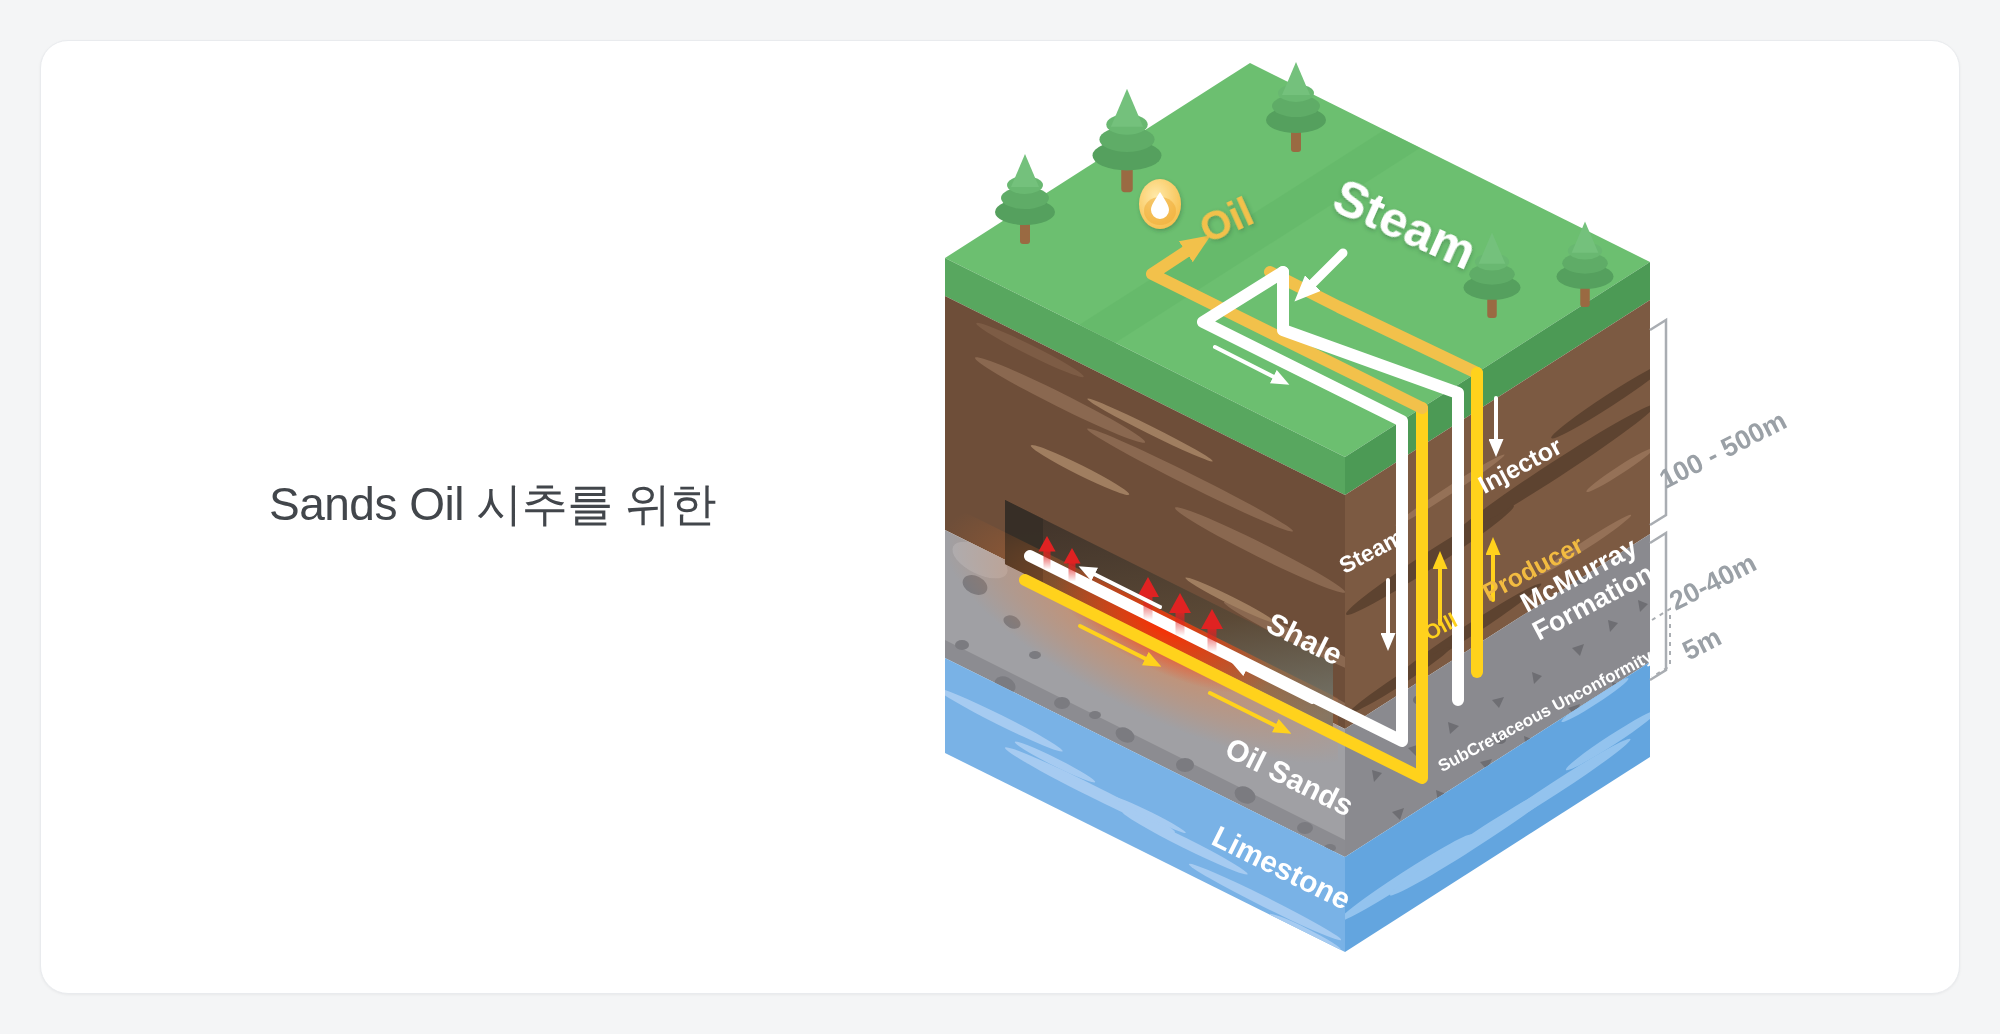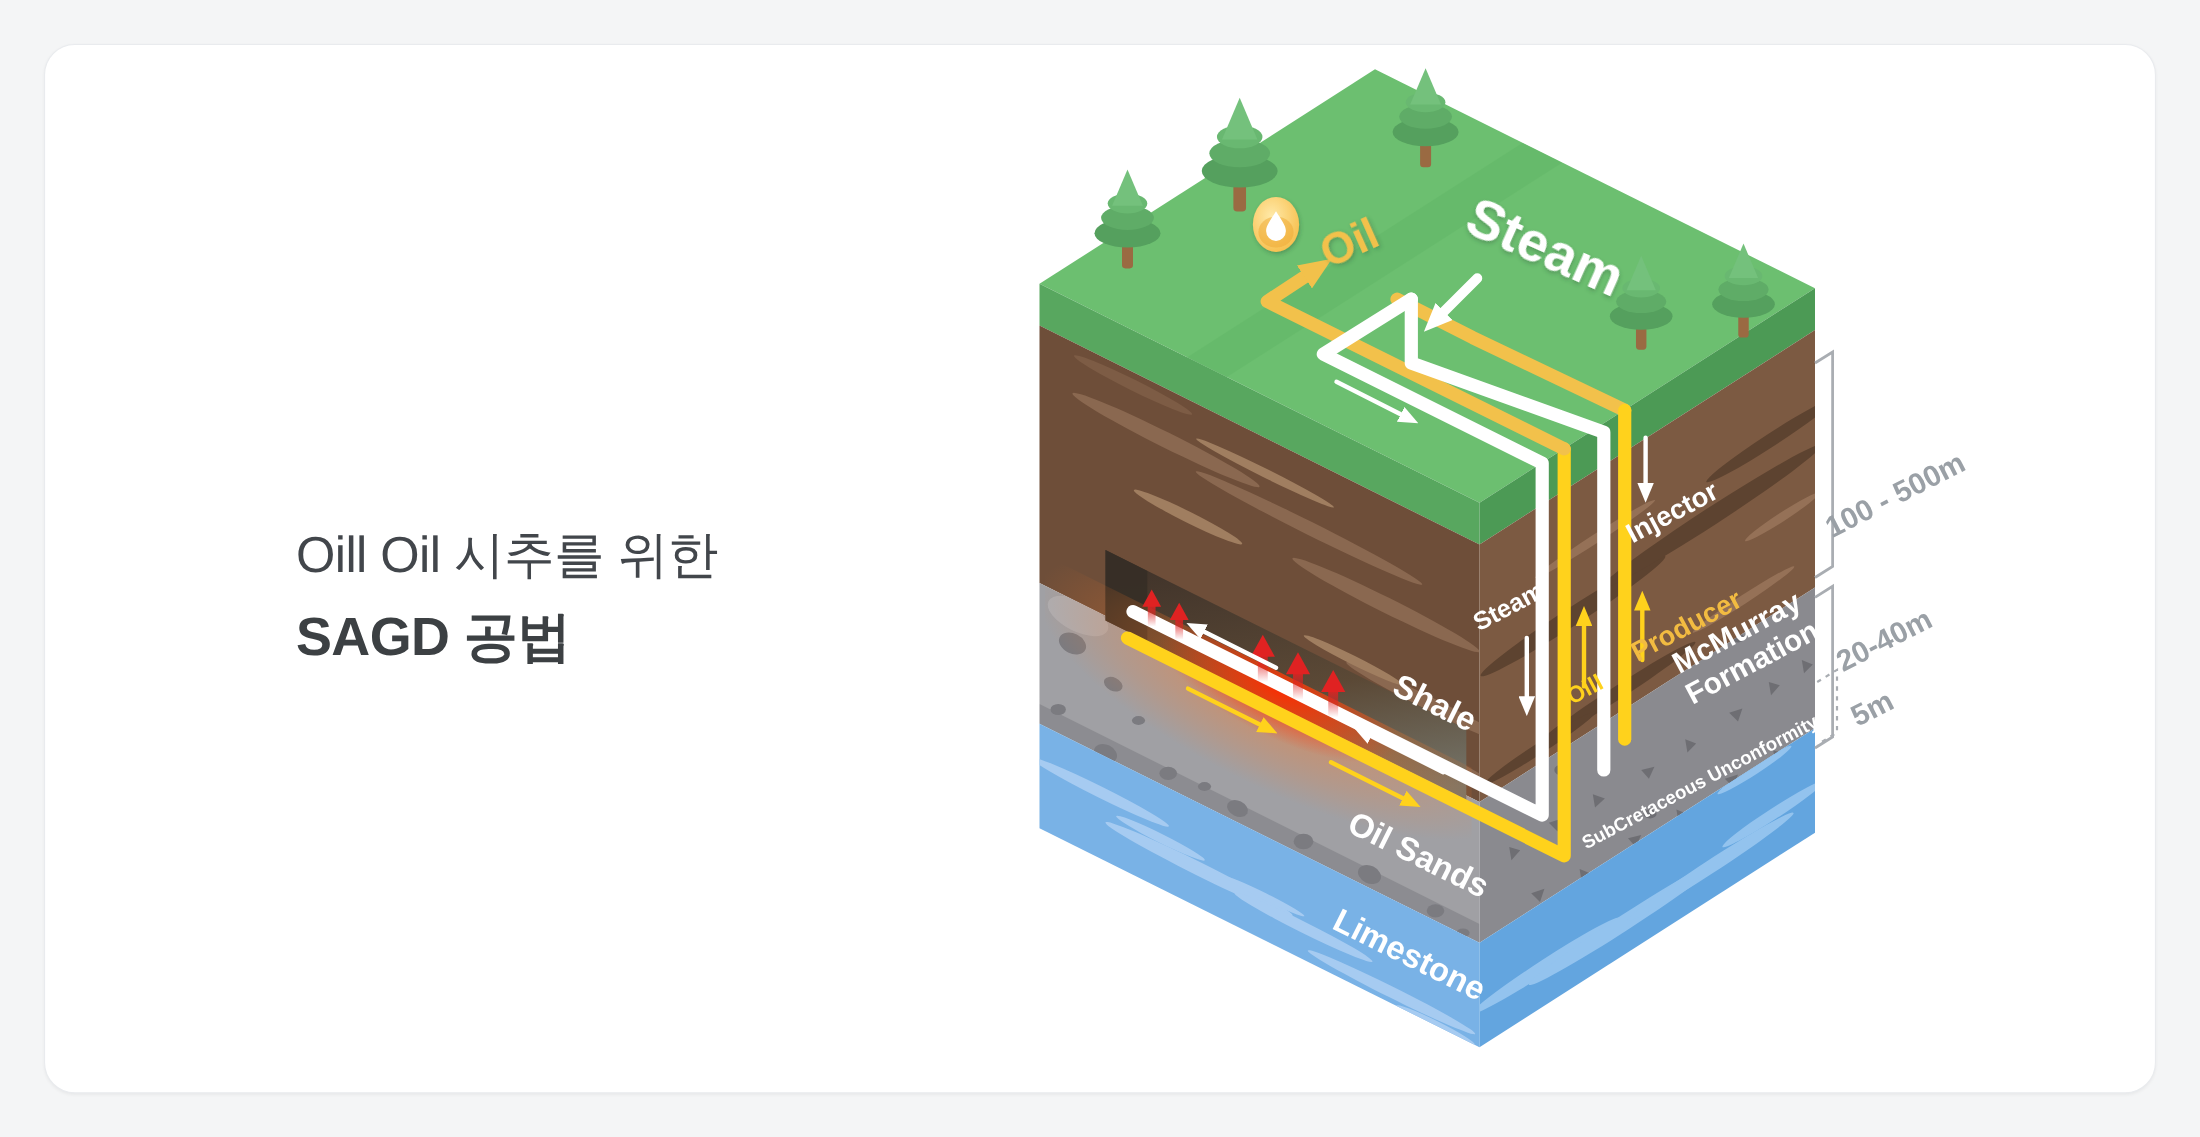--- a/index.html
+++ b/index.html
@@ -19,22 +19,21 @@
   .title-line1{font-size:46px;font-weight:500;letter-spacing:-0.5px;line-height:1.2;color:#42464b;}
   .title-line2{font-size:49px;font-weight:800;letter-spacing:-0.5px;line-height:1.2;margin-top:18px;color:#3c4043;}
   svg{position:absolute;left:0;top:0;}
   svg text{font-family:"Liberation Sans", sans-serif;}
 </style>
 </head>
 <body>
 
 <div class="card">
   <div class="title-block">
-    <div class="title-line1">Oill Oil 시추를 위한</div>
-    <div class="title-line2">SAGD 공법</div>
+    <div class="title-line1">Sands Oil 시추를 위한</div>
   </div>
 </div>
 
 <svg width="2000" height="1034" viewBox="0 0 2000 1034">
   <defs>
     <clipPath id="clipBL">
         <polygon points="945,296 1345,495 1345,729 945,530"></polygon>
       </clipPath>
     <clipPath id="clipBR">
         <polygon points="1345,495 1650,300 1650,534 1345,729"></polygon>

